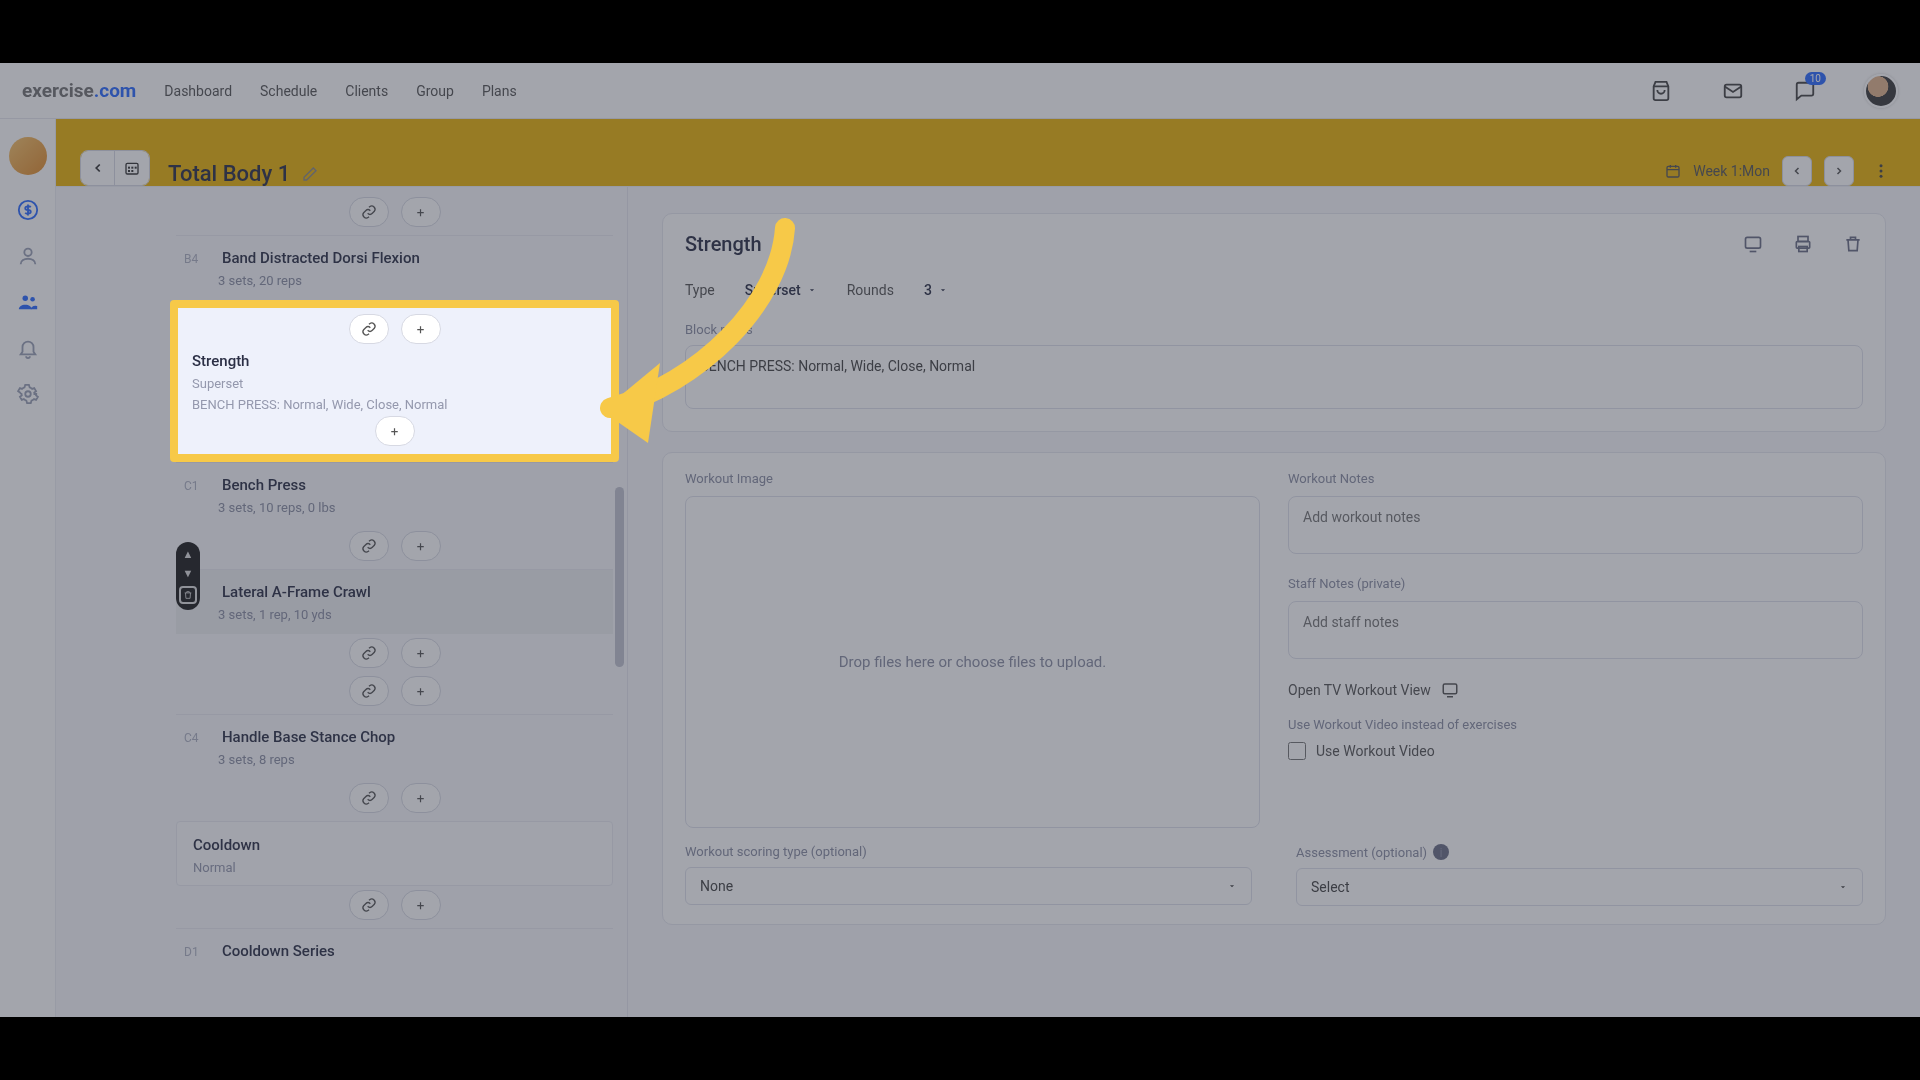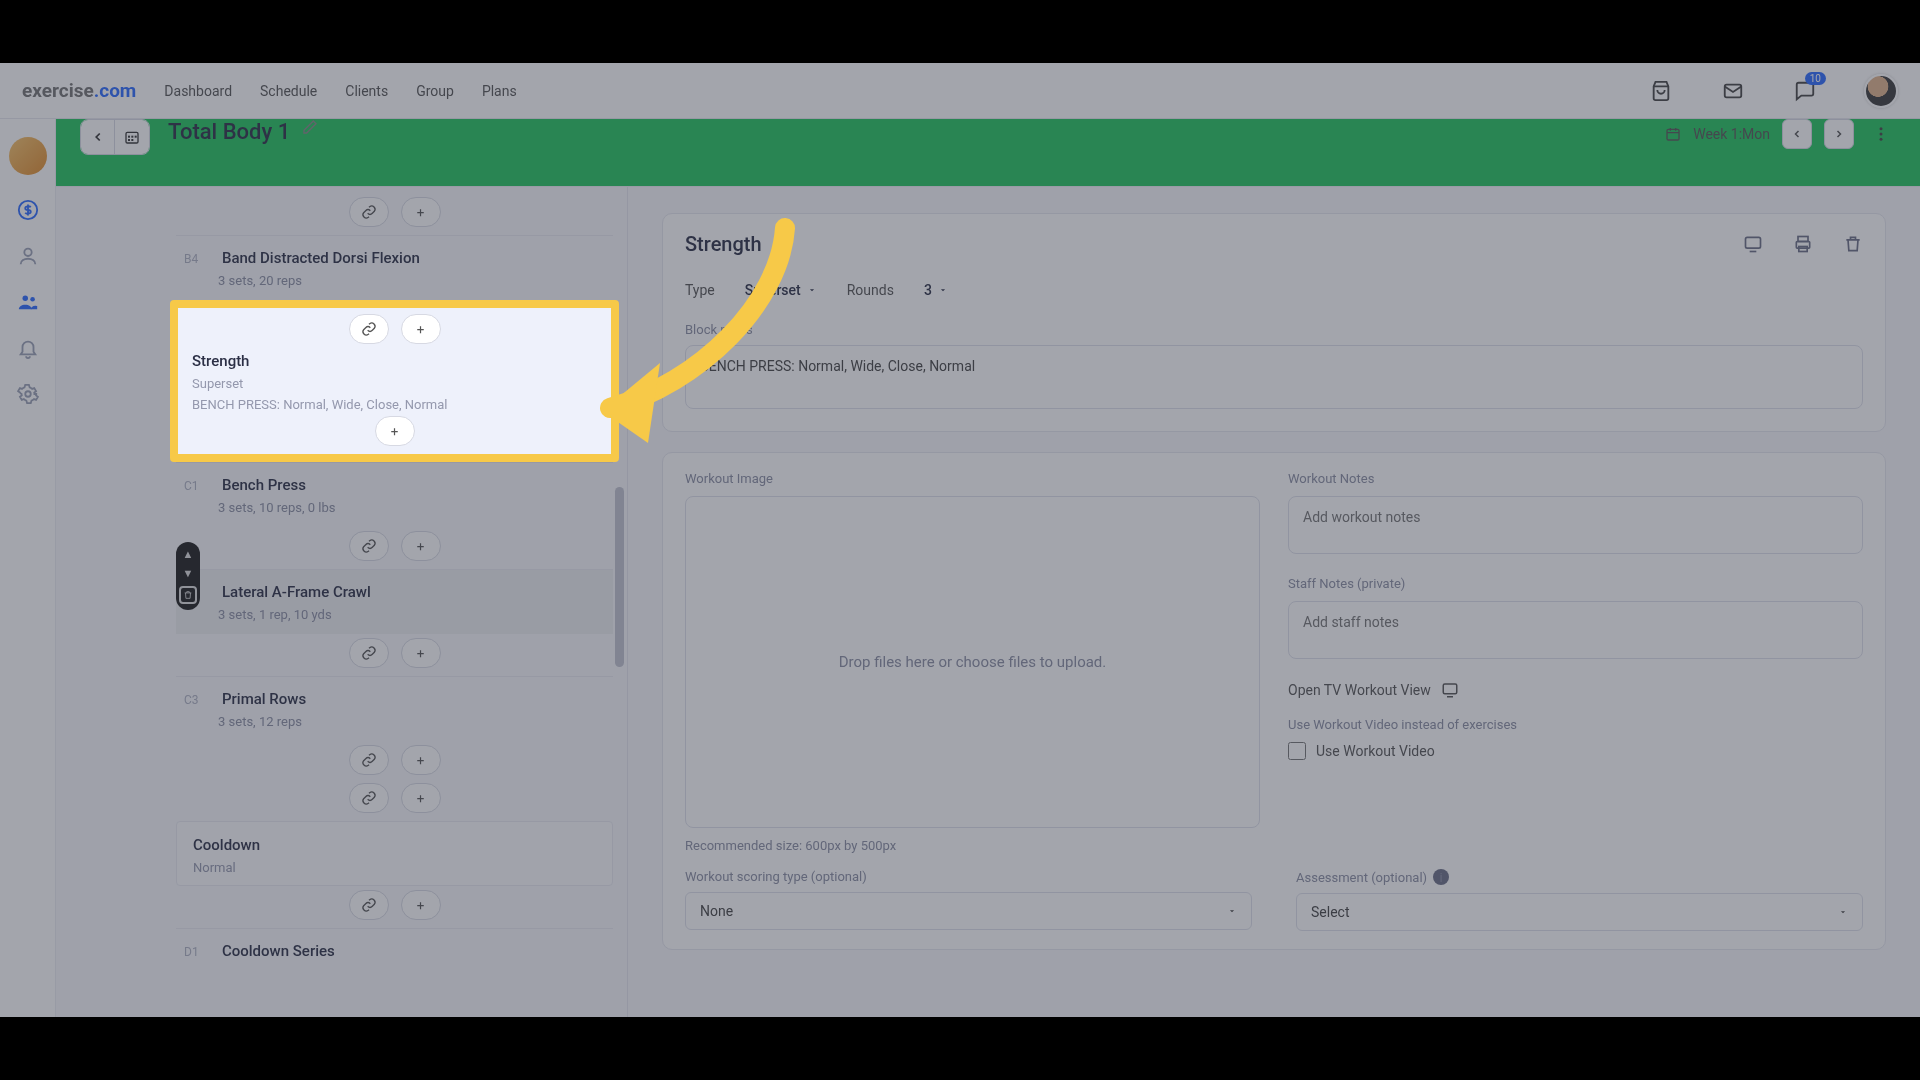--- a/index.html
+++ b/index.html
@@ -19,21 +19,21 @@
 .topicon svg { width:22px; height:22px; }
 .badge { position:absolute; top:-6px; right:-8px; background:#2b6bff; color:#fff; border-radius:10px; font-size:10px; padding:1px 5px; }
 .avatar { width:34px; height:34px; border-radius:50%; background: radial-gradient(circle at 40% 35%, #e0b28a 0 38%, #3a3a3a 40% 100%); border:2px solid #fff; box-shadow:0 0 3px rgba(0,0,0,0.2); }
 
 
 .leftgutter { position:absolute; left:0; top:56px; bottom:0; width:56px; background:#fff; border-right:1px solid #ecedf3; padding-top:18px; display:flex; flex-direction:column; align-items:center; gap:24px; }
 .leftgutter .logocircle { width:38px; height:38px; border-radius:50%; background:linear-gradient(135deg,#f6c36a,#e08a2a); }
 .leftgutter .sideicon { width:22px; height:22px; color:#2b6bff; }
 .leftgutter .sideicon.muted { color:#9aa0b5; }
 
-.pagehdr { position:absolute; left:56px; right:0; top:56px; height:68px; display:flex; align-items:flex-start; padding:0 24px; border-bottom:1px solid #ecedf3; background:#22c55e; }
+.pagehdr { position:absolute; left:56px; right:0; top:56px; height:68px; display:flex; align-items:flex-end; padding:0 24px; border-bottom:1px solid #ecedf3; background:#eab308; }
 .navbtns { display:flex; border:1px solid #d7d9e3; border-radius:8px; overflow:hidden; margin-right:18px; }
 .navbtns button { background:#fff; border:none; width:34px; height:34px; display:flex; align-items:center; justify-content:center; color:#333; }
 .navbtns button:first-child { border-right:1px solid #d7d9e3; }
 .pagetitle { font-size:22px; font-weight:500; color:#2b2f45; margin-right:12px; }
 .editicon { color:#888; }
 .pagehdr .spacer { flex:1; }
 .weeksel { display:flex; align-items:center; gap:12px; color:#555; font-size:14px; }
 .weekbtn { width:30px; height:30px; border:1px solid #d7d9e3; background:#fff; border-radius:6px; display:flex; align-items:center; justify-content:center; }
 .morebtn { width:30px; height:30px; display:flex; align-items:center; justify-content:center; color:#444; }
 
@@ -282,32 +282,32 @@
             <div class="details">3 sets, 1 rep, 10 yds</div>
           </div>
           <div class="actionrow">
             <button class="pill">
                 <svg width="16" height="16" viewBox="0 0 24 24" fill="none" stroke="currentColor" stroke-width="2">
                   <path d="M10 14a5 5 0 007 0l3-3a5 5 0 00-7-7l-1 1M14 10a5 5 0 00-7 0l-3 3a5 5 0 007 7l1-1"></path>
                 </svg>
               </button>
             <button class="pill">+</button>
           </div>
+          <div class="actionrow">
+            <button class="pill">
+                <svg width="16" height="16" viewBox="0 0 24 24" fill="none" stroke="currentColor" stroke-width="2">
+                  <path d="M10 14a5 5 0 007 0l3-3a5 5 0 00-7-7l-1 1M14 10a5 5 0 00-7 0l-3 3a5 5 0 007 7l1-1"></path>
+                </svg>
+              </button>
+            <button class="pill">+</button>
+          </div>
           <div class="exrow">
-            <span class="code">C3</span>
-            <span class="name">Primal Rows</span>
-            <div class="details">3 sets, 12 reps</div>
-          </div>
-          <div class="actionrow">
-            <button class="pill">
-                <svg width="16" height="16" viewBox="0 0 24 24" fill="none" stroke="currentColor" stroke-width="2">
-                  <path d="M10 14a5 5 0 007 0l3-3a5 5 0 00-7-7l-1 1M14 10a5 5 0 00-7 0l-3 3a5 5 0 007 7l1-1"></path>
-                </svg>
-              </button>
-            <button class="pill">+</button>
+            <span class="code">C4</span>
+            <span class="name">Handle Base Stance Chop</span>
+            <div class="details">3 sets, 8 reps</div>
           </div>
           <div class="actionrow">
             <button class="pill">
                 <svg width="16" height="16" viewBox="0 0 24 24" fill="none" stroke="currentColor" stroke-width="2">
                   <path d="M10 14a5 5 0 007 0l3-3a5 5 0 00-7-7l-1 1M14 10a5 5 0 00-7 0l-3 3a5 5 0 007 7l1-1"></path>
                 </svg>
               </button>
             <button class="pill">+</button>
           </div>
 
@@ -372,21 +372,20 @@
         </div>
         <div class="bnlabel">Block notes</div>
         <textarea class="bnta" style="">BENCH PRESS: Normal, Wide, Close, Normal</textarea>
       </div>
 
       <div class="panel">
         <div class="twocol">
           <div class="left">
             <div class="seclabel">Workout Image</div>
             <div class="dropzone">Drop files here or choose files to upload.</div>
-            <div class="small">Recommended size: 600px by 500px</div>
           </div>
           <div class="right">
             <div class="seclabel">Workout Notes</div>
             <textarea class="notesbox" placeholder="Add workout notes" style=""></textarea>
             <div class="seclabel">Staff Notes (private)</div>
             <textarea class="notesbox" placeholder="Add staff notes" style=""></textarea>
             <div class="tvlink">
               <span>Open TV Workout View</span>
               <svg viewBox="0 0 24 24" fill="none" stroke="currentColor" stroke-width="2">
                   <rect x="3" y="4" width="18" height="13" rx="2"></rect>

